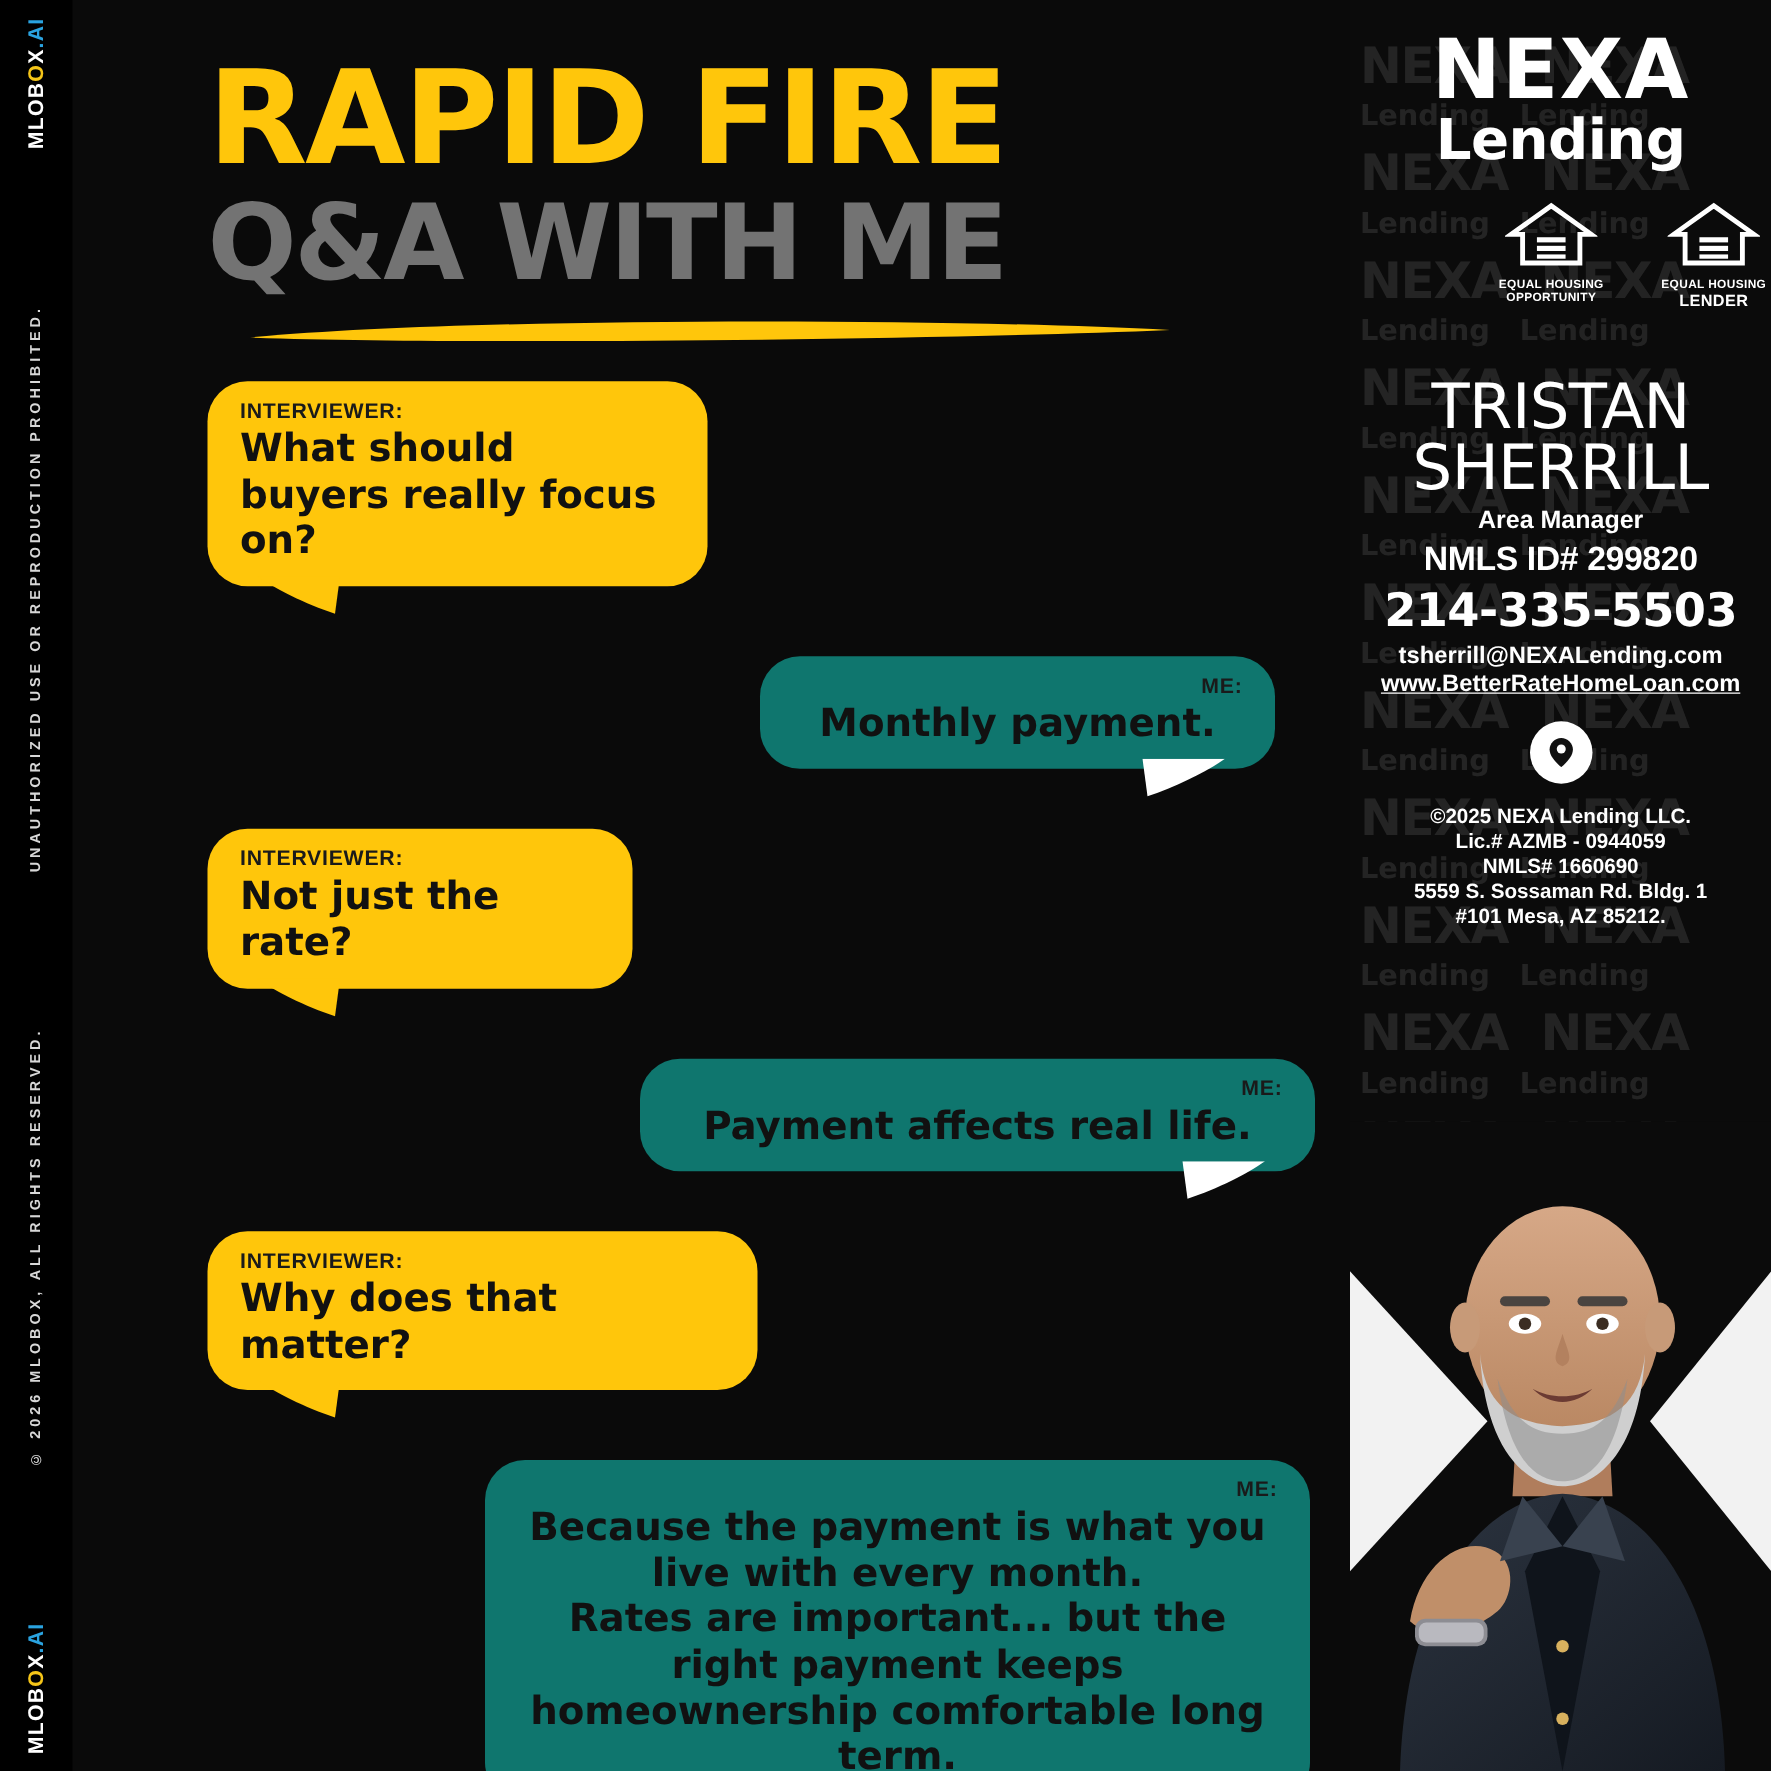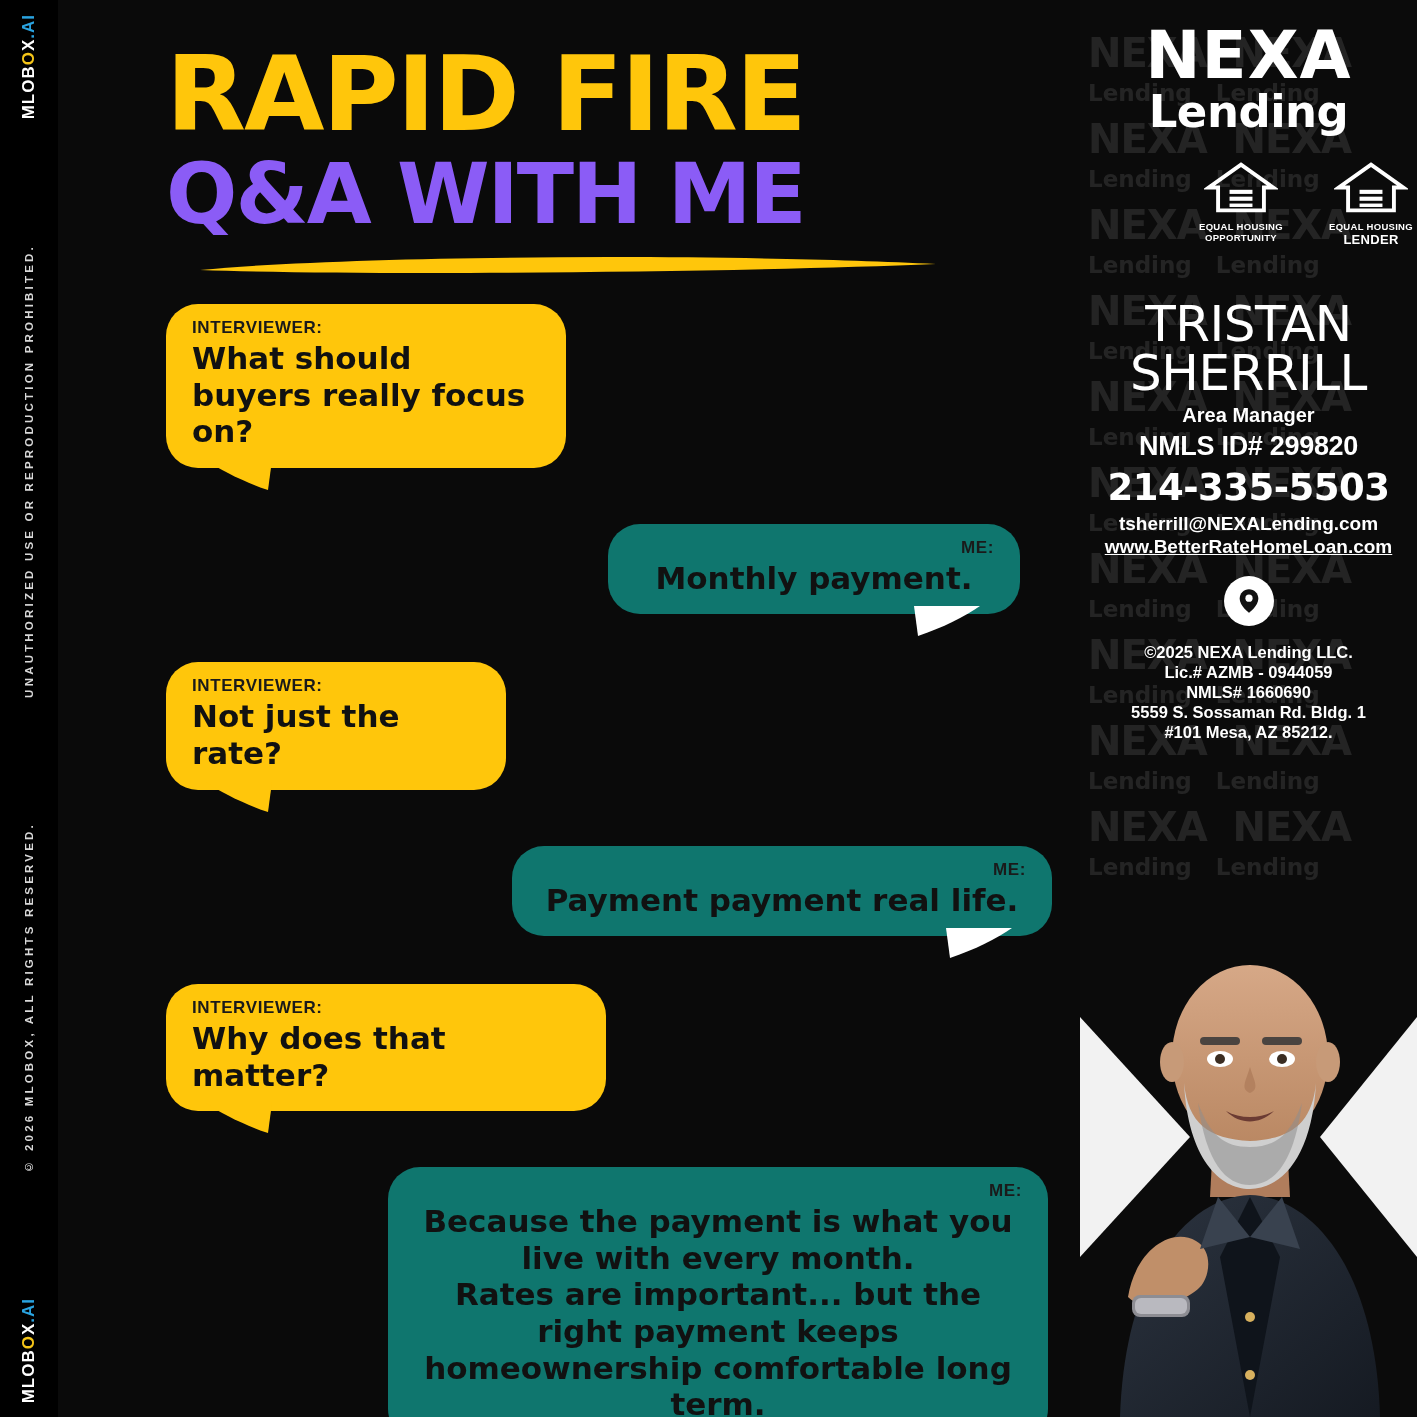--- a/index.html
+++ b/index.html
@@ -59,21 +59,21 @@
     font-weight: 900;
     letter-spacing: -2px;
     color: #FFC60B;
     line-height: 0.98;
     font-family: "DejaVu Sans", sans-serif;
   }
   .title2 {
     font-size: 84px;
     font-weight: 900;
     letter-spacing: -2px;
-    color: #8b5cf6;
+    color: #737373;
     line-height: 1.05;
     margin-top: 4px;
     font-family: "DejaVu Sans", sans-serif;
   }
   .underline-swoosh {
     margin: 14px 0 0 22px;
     width: 760px; height: 26px;
   }
 
   
@@ -272,21 +272,21 @@
         <div class="msg">Not just the rate?</div>
         <svg class="tail-left" viewBox="0 0 70 34">
           <path d="M2 0 L68 0 L64 30 C 40 22, 16 10, 2 0 Z" fill="#FFC60B"></path>
         </svg>
       </div>
 
       <div class="spacer-a"></div>
 
       <div class="bubble right b4">
         <div class="speaker">ME:</div>
-        <div class="msg">Payment payment real life.</div>
+        <div class="msg">Payment affects real life.</div>
         <svg class="tail-right" viewBox="0 0 70 34">
           <path d="M2 0 L68 0 C 54 10, 30 22, 6 30 Z" fill="#ffffff"></path>
         </svg>
       </div>
 
       <div class="spacer-b"></div>
 
       <div class="bubble left b5">
         <div class="speaker">INTERVIEWER:</div>
         <div class="msg">Why does that matter?</div>

